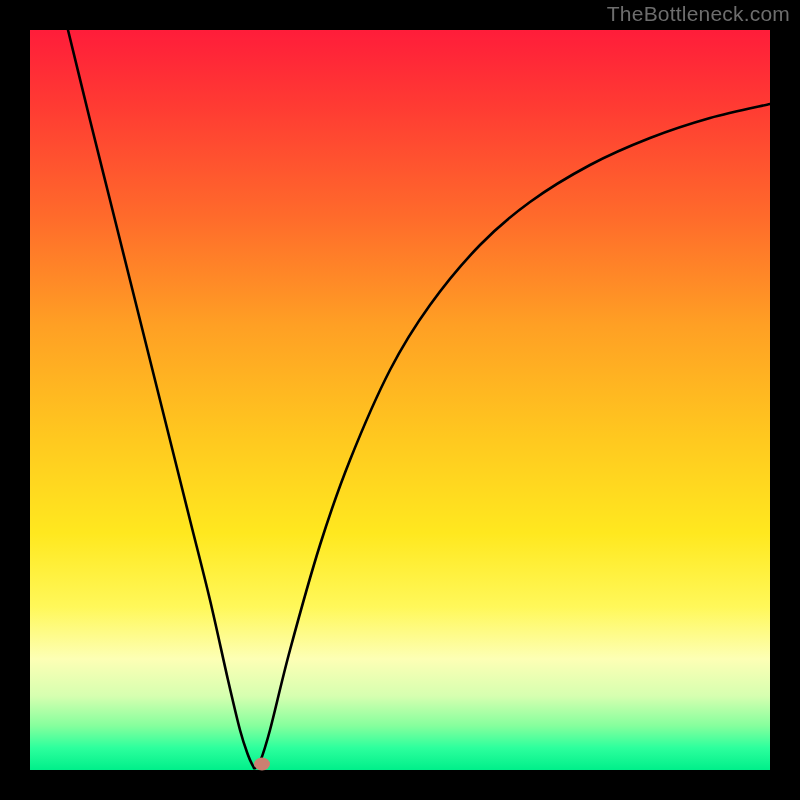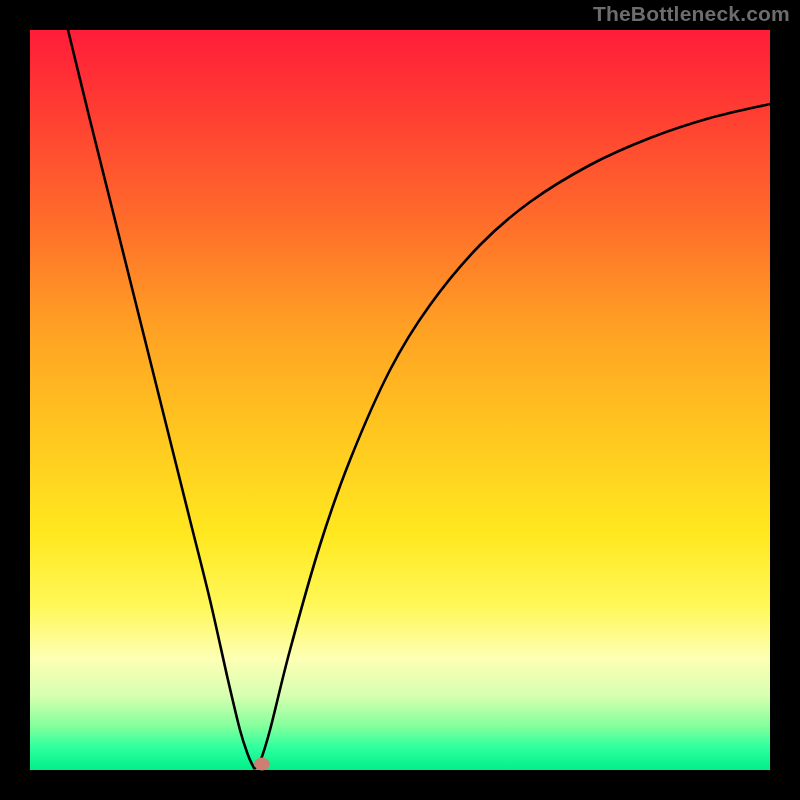--- a/index.html
+++ b/index.html
@@ -16,21 +16,21 @@
     width: 800px;
     height: 800px;
     background: #000;
   }
   .watermark {
     position: absolute;
     top: 2px;
     right: 10px;
     color: #6d6d6d;
     font-size: 21px;
-    font-weight: 700;
+    font-weight: 400;
     letter-spacing: 0.2px;
     z-index: 10;
     text-align: center;
   }
   .plot {
     position: absolute;
     left: 30px;
     top: 30px;
     width: 740px;
     height: 740px;

